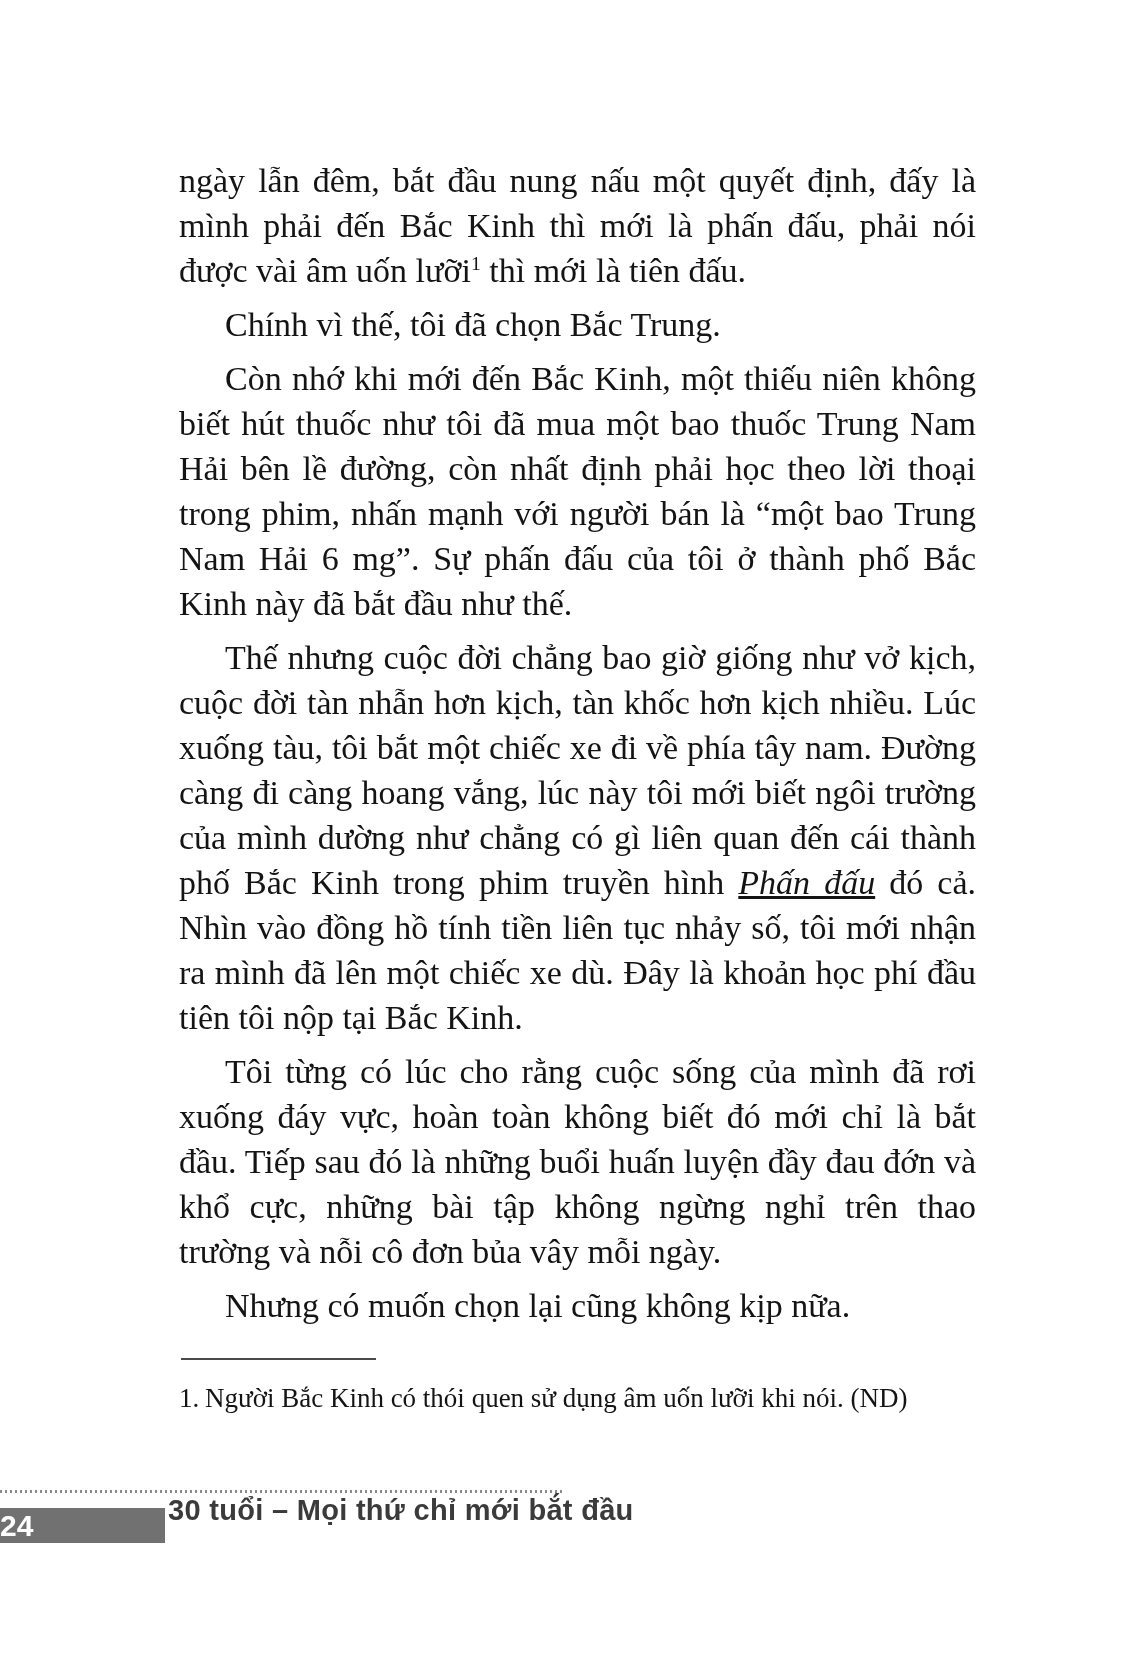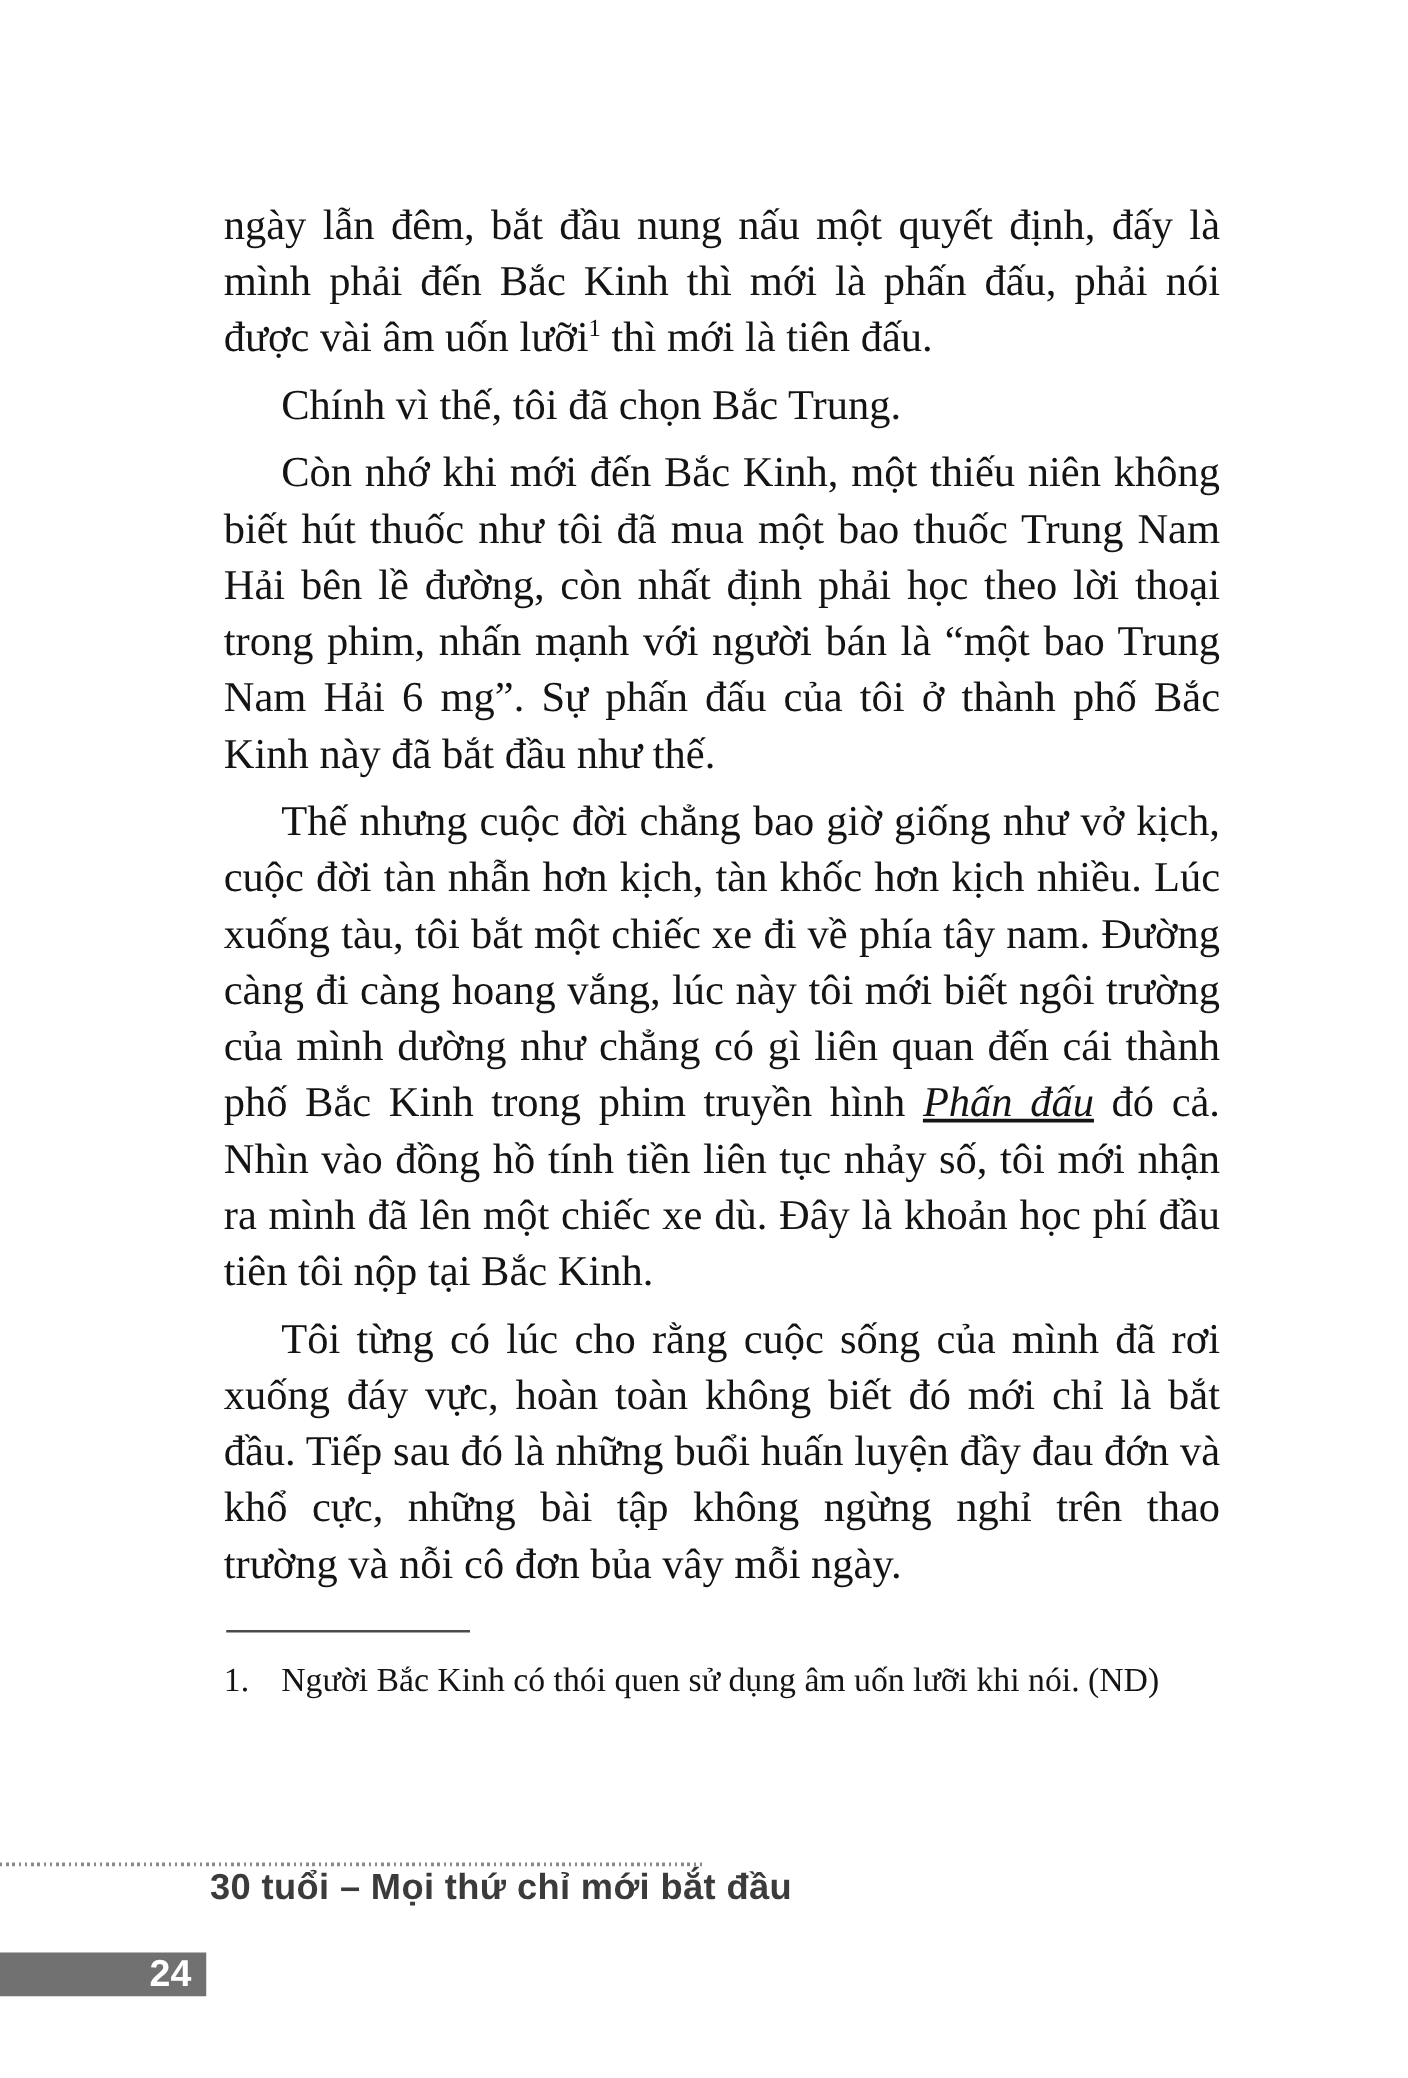--- a/index.html
+++ b/index.html
@@ -39,39 +39,39 @@
     margin: 30px 0 0 2px;
   }
   .footnote {
     display: flex;
     margin-top: 20px;
     font-size: 27px;
     line-height: 36px;
     color: #141414;
   }
   .footnote .fn-marker { flex: 0 0 26px; }
-  .footnote .fn-text { flex: 1; margin-left: 20px; }
+  .footnote .fn-text { flex: 1; }
   .footer-dotted {
     position: absolute;
     left: 0;
     top: 1490px;
     width: 562px;
     height: 3px;
     background: repeating-linear-gradient(to right, #8a8a8a 0 2px, transparent 2px 5px);
   }
   .footer-bar {
     position: absolute;
     left: 0;
-    top: 1562px;
+    top: 1508px;
     width: 165px;
     height: 35px;
     background: #717171;
     display: flex;
     align-items: center;
-    justify-content: flex-end;
+    justify-content: flex-start;
     padding-right: 12px;
     box-sizing: border-box;
   }
   .footer-bar .page-num {
     color: #ffffff;
     font-family: "Liberation Sans", sans-serif;
     font-weight: 700;
     font-size: 30px;
     line-height: 1;
   }
@@ -93,20 +93,21 @@
 </head>
 <body>
 
 <div class="text-block">
   <div>
       <p class="para"><span>ngày lẫn đêm, bắt đầu nung nấu một quyết định, đấy là mình phải đến Bắc Kinh thì mới là phấn đấu, phải nói được vài âm uốn lưỡi</span><sup>1</sup><span> thì mới là tiên đấu.</span></p>
       <p class="para indent"><span>Chính vì thế, tôi đã chọn Bắc Trung.</span></p>
       <p class="para indent"><span>Còn nhớ khi mới đến Bắc Kinh, một thiếu niên không biết hút thuốc như tôi đã mua một bao thuốc Trung Nam Hải bên lề đường, còn nhất định phải học theo lời thoại trong phim, nhấn mạnh với người bán là “một bao Trung Nam Hải 6 mg”. Sự phấn đấu của tôi ở thành phố Bắc Kinh này đã bắt đầu như thế.</span></p>
       <p class="para indent"><span>Thế nhưng cuộc đời chẳng bao giờ giống như vở kịch, cuộc đời tàn nhẫn hơn kịch, tàn khốc hơn kịch nhiều. Lúc xuống tàu, tôi bắt một chiếc xe đi về phía tây nam. Đường càng đi càng hoang vắng, lúc này tôi mới biết ngôi trường của mình dường như chẳng có gì liên quan đến cái thành phố Bắc Kinh trong phim truyền hình </span><i>Phấn đấu</i><span> đó cả. Nhìn vào đồng hồ tính tiền liên tục nhảy số, tôi mới nhận ra mình đã lên một chiếc xe dù. Đây là khoản học phí đầu tiên tôi nộp tại Bắc Kinh.</span></p>
       <p class="para indent"><span>Tôi từng có lúc cho rằng cuộc sống của mình đã rơi xuống đáy vực, hoàn toàn không biết đó mới chỉ là bắt đầu. Tiếp sau đó là những buổi huấn luyện đầy đau đớn và khổ cực, những bài tập không ngừng nghỉ trên thao trường và nỗi cô đơn bủa vây mỗi ngày.</span></p>
+      <p class="para indent"><span>Nhưng có muốn chọn lại cũng không kịp nữa.</span></p>
     </div>
 
   <div class="footnote-divider"></div>
 
   <div class="footnote">
     <span class="fn-marker">1.</span>
     <span class="fn-text">Người Bắc Kinh có thói quen sử dụng âm uốn lưỡi khi nói. (ND)</span>
   </div>
 </div>
 

